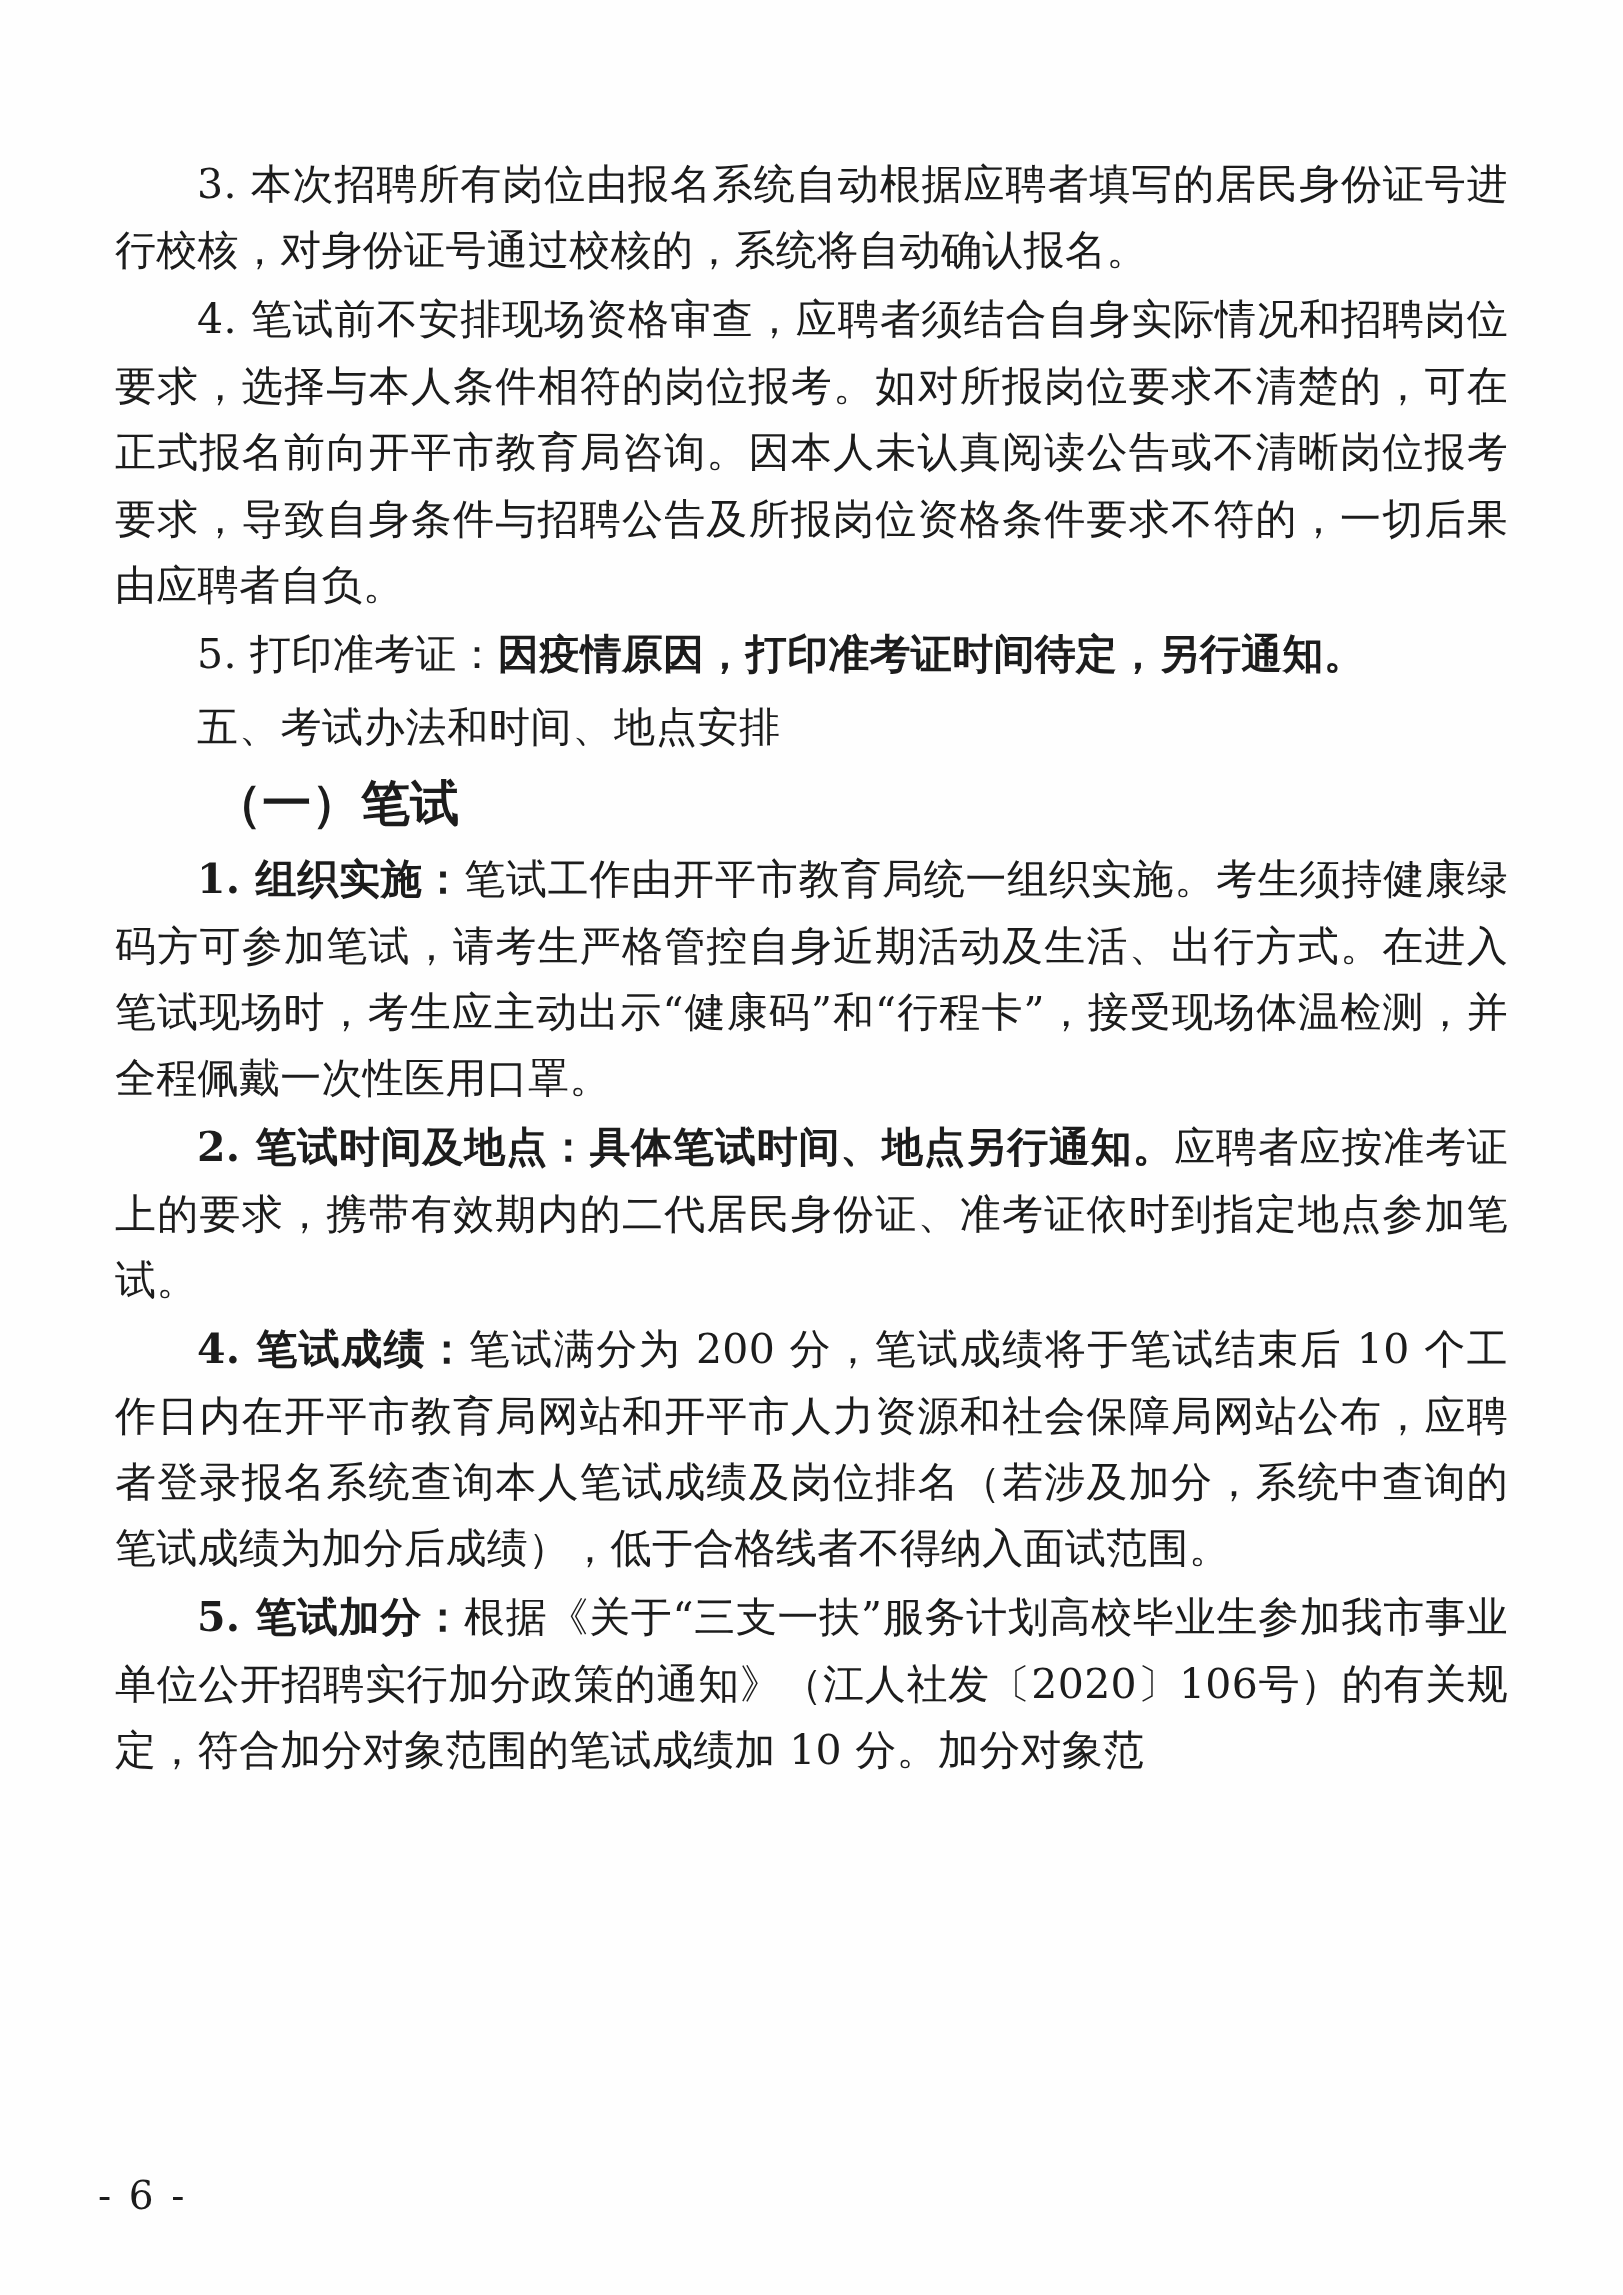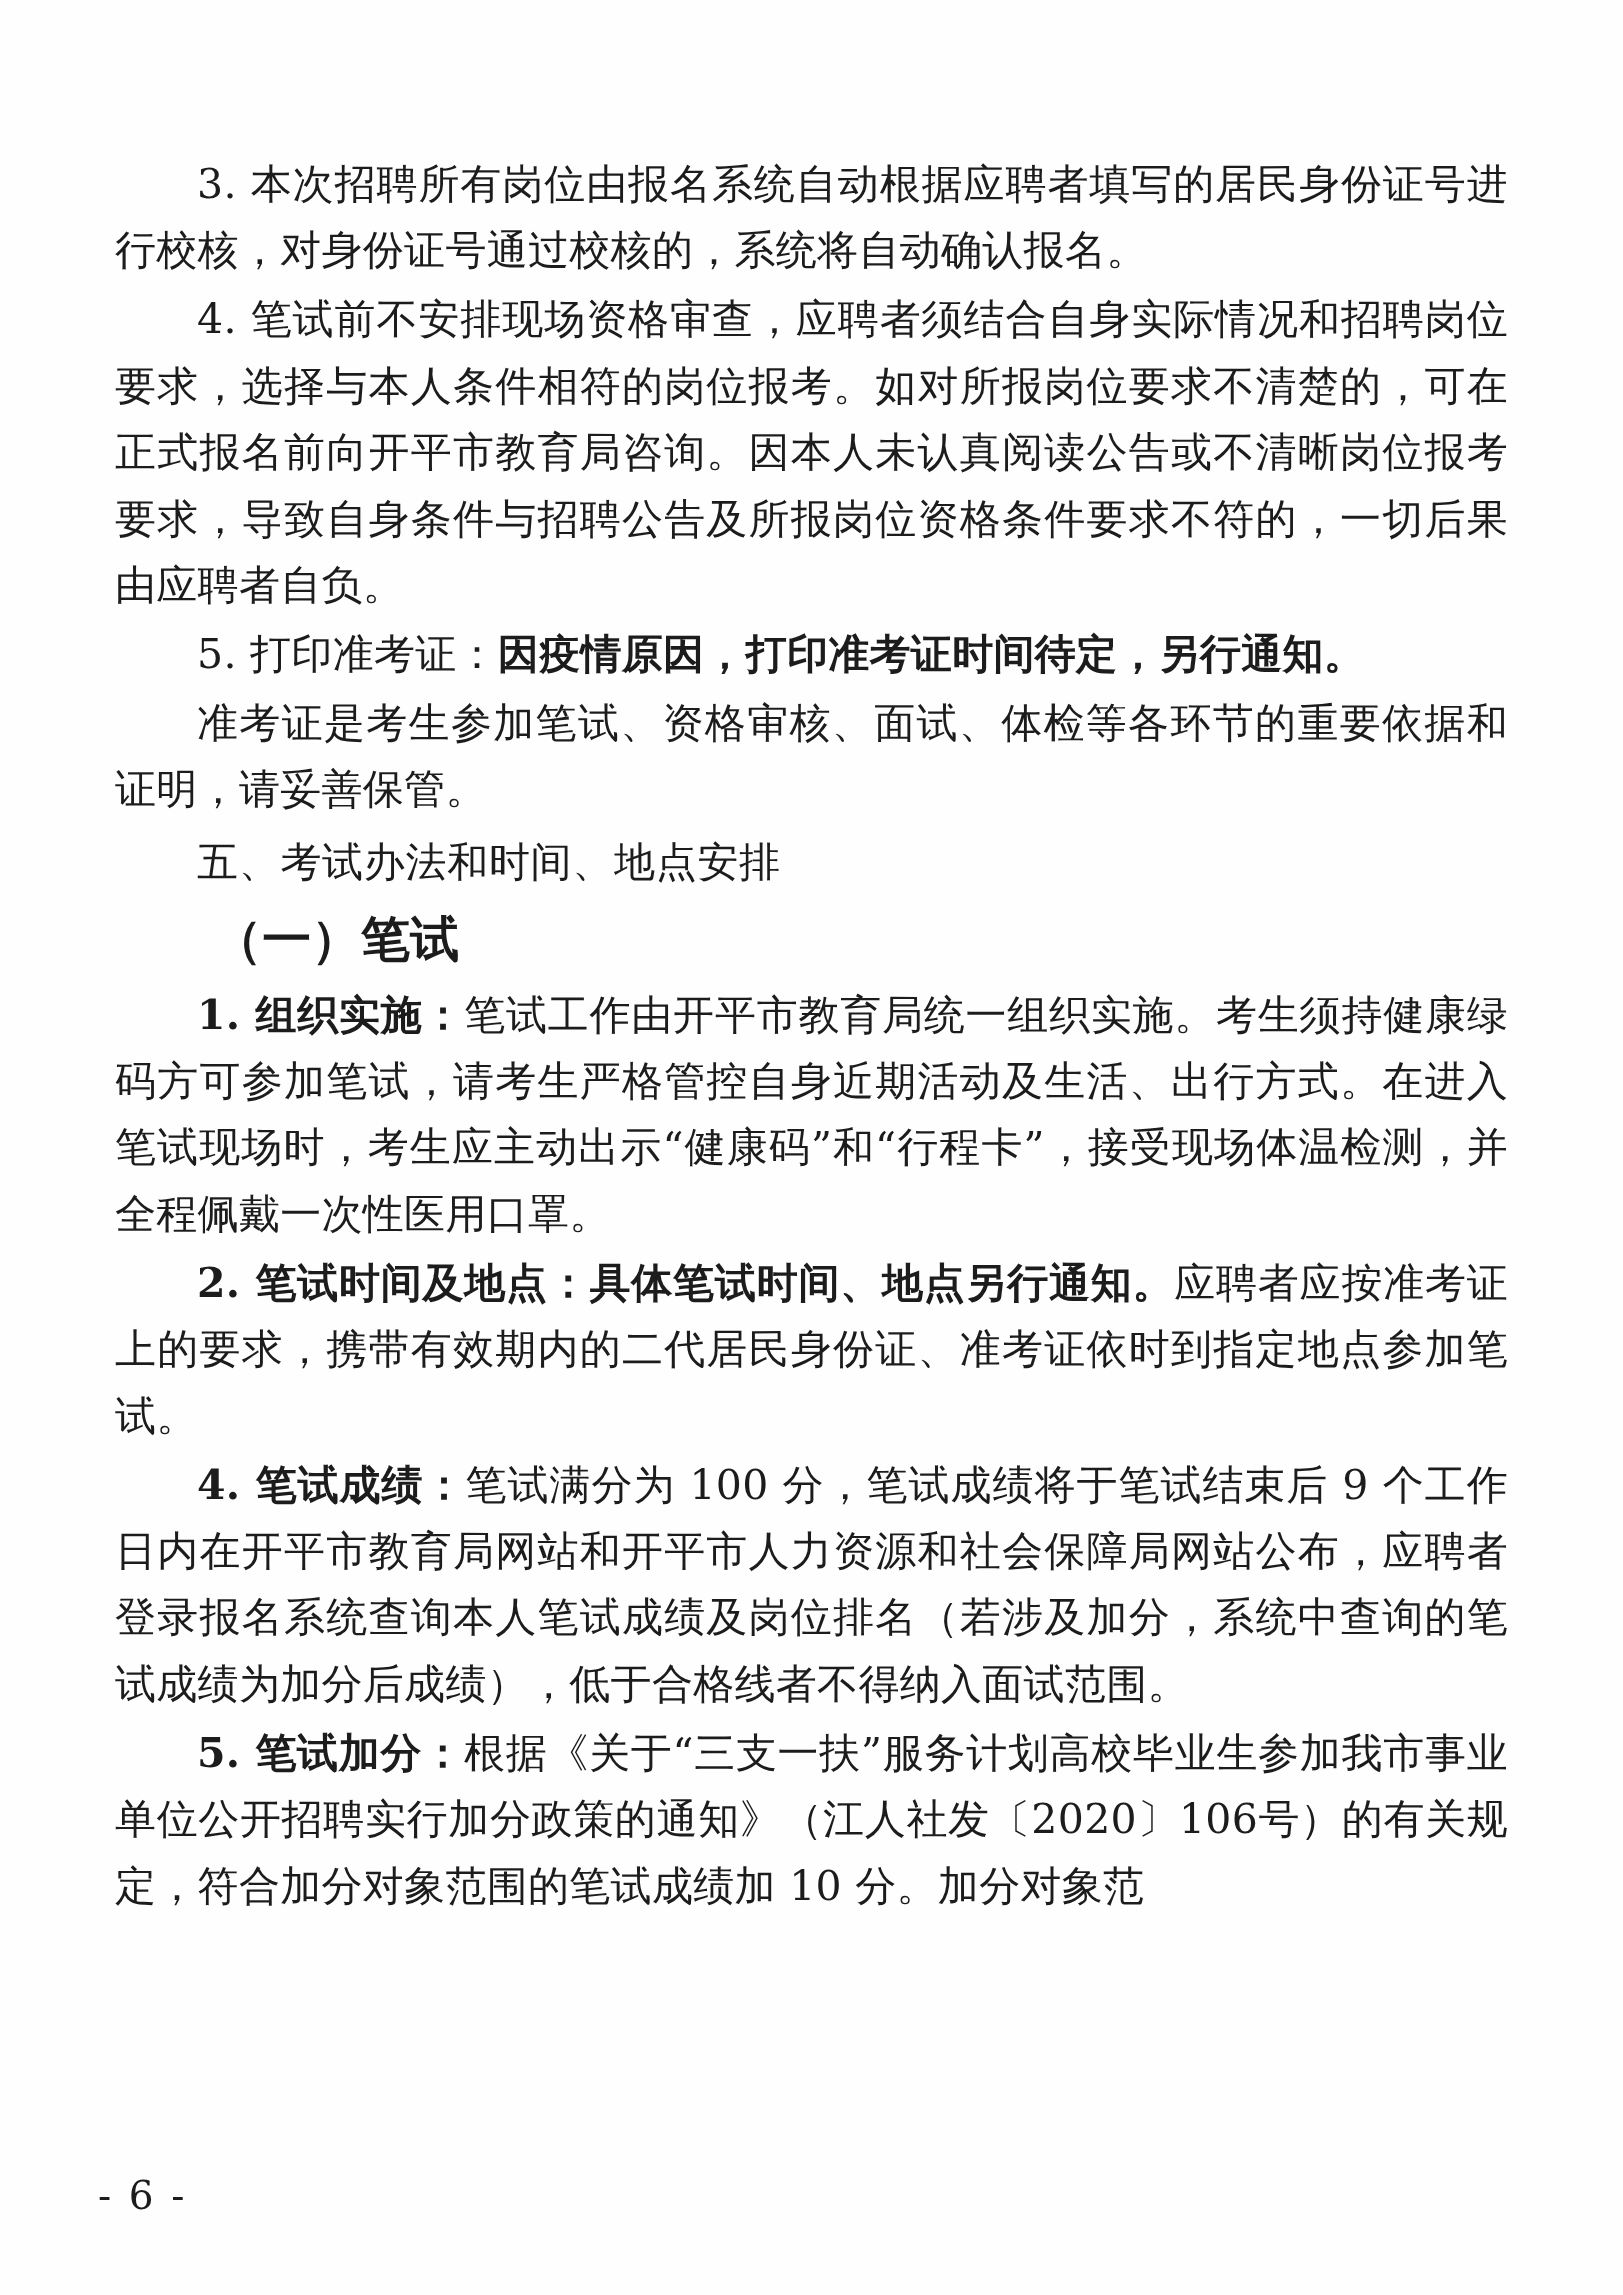--- a/index.html
+++ b/index.html
@@ -82,33 +82,32 @@
 
 <div class="page">
   <div class="doc-body">
 
     <p class="para">3. 本次招聘所有岗位由报名系统自动根据应聘者填写的居民身份证号进行校核，对身份证号通过校核的，系统将自动确认报名。</p>
 
     <p class="para">4. 笔试前不安排现场资格审查，应聘者须结合自身实际情况和招聘岗位要求，选择与本人条件相符的岗位报考。如对所报岗位要求不清楚的，可在正式报名前向开平市教育局咨询。因本人未认真阅读公告或不清晰岗位报考要求，导致自身条件与招聘公告及所报岗位资格条件要求不符的，一切后果由应聘者自负。</p>
 
     <p class="para"><span>5. 打印准考证：</span><span class="bold">因疫情原因，打印准考证时间待定，另行通知。</span></p>
 
-    <p class="para">准考证是考生参加笔试、资格审核、面试、体检等各环节的重要依据和证明，请妥善保管。</p>
 
     <p class="heading">五、考试办法和时间、地点安排</p>
 
 
     <p class="subheading">（一）笔试</p>
 
     <p class="para"><span class="lead-bold">1. 组织实施：</span><span>笔试工作由开平市教育局统一组织实施。考生须持健康绿码方可参加笔试，请考生严格管控自身近期活动及生活、出行方式。在进入笔试现场时，考生应主动出示“健康码”和“行程卡”，接受现场体温检测，并全程佩戴一次性医用口罩。</span></p>
 
     <p class="para"><span class="lead-bold">2. 笔试时间及地点：</span><span class="bold">具体笔试时间、地点另行通知。</span><span>应聘者应按准考证上的要求，携带有效期内的二代居民身份证、准考证依时到指定地点参加笔试。</span></p>
 
 
-    <p class="para"><span class="lead-bold">4. 笔试成绩：</span><span>笔试满分为 100 分，笔试成绩将于笔试结束后 9 个工作日内在开平市教育局网站和开平市人力资源和社会保障局网站公布，应聘者登录报名系统查询本人笔试成绩及岗位排名（若涉及加分，系统中查询的笔试成绩为加分后成绩），低于合格线者不得纳入面试范围。</span></p>
+    <p class="para"><span class="lead-bold">4. 笔试成绩：</span><span>笔试满分为 200 分，笔试成绩将于笔试结束后 10 个工作日内在开平市教育局网站和开平市人力资源和社会保障局网站公布，应聘者登录报名系统查询本人笔试成绩及岗位排名（若涉及加分，系统中查询的笔试成绩为加分后成绩），低于合格线者不得纳入面试范围。</span></p>
 
     <p class="para"><span class="lead-bold">5. 笔试加分：</span><span>根据《关于“三支一扶”服务计划高校毕业生参加我市事业单位公开招聘实行加分政策的通知》（江人社发〔2020〕106号）的有关规定，符合加分对象范围的笔试成绩加 10 分。加分对象范</span></p>
 
   </div>
 
   <div class="page-number">- 6 -</div>
   <div class="bottom-rule"></div>
 </div>
 
 

